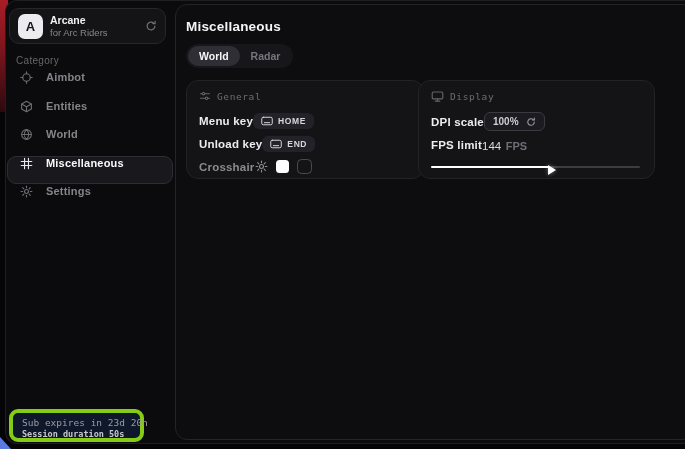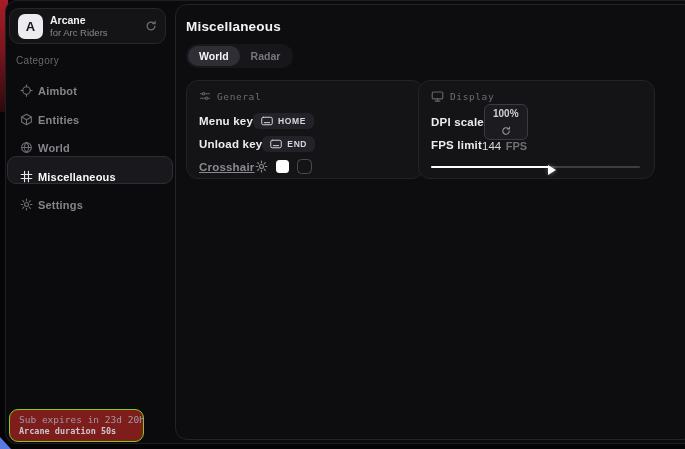--- a/index.html
+++ b/index.html
@@ -26,29 +26,29 @@
   .logo { width:25px; height:25px; border-radius:7px; background:#ececf0;
     color:#16161a; font-weight:bold; font-size:13px; display:flex;
     align-items:center; justify-content:center; }
   .profile-text { flex:1; line-height:1.25; }
   .profile-name { font-size:10.5px; font-weight:bold; color:#f2f2f4; }
   .profile-sub { font-size:9.5px; color:#86868d; }
   .profile-refresh { color:#6f6f76; display:flex; }
   .category { position:absolute; left:11px; top:55px; font-size:10px;
     color:#66666d; letter-spacing:.3px; }
   .nav { position:absolute; left:2px; top:70px; width:166px; }
-  .nav-item { height:28px; margin:0 0 0.5px 0; display:flex; align-items:flex-end;
-    gap:5px; padding:0 12px; border-radius:9px; border:1px solid transparent;
+  .nav-item { height:28px; margin:0 0 0.5px 0; display:flex; align-items:flex-start;
+    gap:13px; padding:0 12px; border-radius:9px; border:1px solid transparent;
     color:#84848b; cursor:default; }
   .nav-item .nav-icon { display:flex; color:#6d6d74; }
   .nav-label { font-size:11px; font-weight:600; letter-spacing:.2px; }
   .nav-item.active { background:#19191d; border-color:#2d2d33; color:#fafafa; }
   .nav-item.active .nav-icon { color:#e8e8ec; }
   .sub-card { position:absolute; left:4px; top:409px; width:135px; height:33px;
-    background:#7f1d1d; border:1px solid #84cc16; border-radius:9px;
+    background:#0f172a; border:4px solid #84cc16; border-radius:9px;
     padding:4px 9px; }
   .sub-line1 { font-family:"DejaVu Sans Mono", monospace; font-size:9.5px;
     color:#9b9ba2; white-space:nowrap; }
   .sub-line2 { font-family:"DejaVu Sans Mono", monospace; font-size:8.5px;
     font-weight:bold; color:#c7c7cc; white-space:nowrap; margin-top:1px; }
   
   .main-panel { position:absolute; left:175px; top:4px; width:520px; height:436px;
     background:#0d0d10; border:1px solid #232328; border-radius:12px; }
   .page-title { position:absolute; left:186px; top:19px; font-size:13.5px;
     font-weight:bold; color:#f4f4f6; letter-spacing:.2px; }
@@ -62,31 +62,31 @@
   .card-general { left:186px; width:238px; }
   .card-display { left:418px; width:237px; }
   .card-header { display:flex; align-items:center; gap:6px; color:#64646b;
     margin-bottom:7px; }
   .card-title { font-family:"DejaVu Sans Mono", monospace; font-size:9.5px;
     color:#6c6c73; letter-spacing:.6px; }
   .row { display:flex; align-items:center; justify-content:flex-start;
     height:23px; }
   .row-label { font-size:11.5px; font-weight:600; color:#ededf0;
     letter-spacing:.2px; }
-  .row-label.muted { color:#8a8a91;text-decoration:underline; }
+  .row-label.muted { color:#8a8a91; }
   .key-btn { display:inline-flex; align-items:center; gap:5px; background:#222228;
     border-radius:6px; padding:3px 8px; color:#d8d8dc; }
   .key-btn .key-text { font-size:8.5px; font-weight:bold; letter-spacing:.6px; }
   .ctrls { display:flex; align-items:center; gap:8px; }
   .gear-btn { color:#8d8d94; display:flex; }
   .swatch { width:13px; height:13px; border-radius:3.5px; }
   .checkbox { width:15px; height:15px; border:1.5px solid #4a4a51;
     border-radius:4.5px; background:transparent; }
   .dpi-ctrl { display:inline-flex; align-items:center; gap:7px; background:#1b1b20;
-    border:1px solid #3a3a41; border-radius:6px; padding:3px 8px;flex-direction:column; }
+    border:1px solid #3a3a41; border-radius:6px; padding:3px 8px; }
   .dpi-value { font-size:10px; font-weight:600; color:#cfcfd4; }
   .dpi-reset { color:#9a9aa1; display:flex; }
   .fps-value { font-size:11.5px; font-weight:normal; color:#dbdbdf; }
   .fps-unit { font-size:11px; font-weight:600; color:#6e6e75; }
   .slider { position:relative; margin-top:7px; height:8px; }
   .slider-track { position:absolute; left:0; right:2px; top:3px; height:2px;
     background:#3c3c43; border-radius:2px; }
   .slider-fill { position:absolute; left:0; top:3px; height:2px; background:#fff;
     border-radius:2px; }
   .slider-thumb { position:absolute; top:-1px; right:-7px; width:0; height:0;
@@ -162,21 +162,21 @@
             <circle cx="8" cy="8" r="2.4"></circle>
             <path d="M8 1.3v2M8 12.7v2M1.3 8h2M12.7 8h2M3.3 3.3l1.4 1.4M11.3 11.3l1.4 1.4M12.7 3.3l-1.4 1.4M4.7 11.3l-1.4 1.4"></path>
           </svg>
         </span>
         <span class="nav-label">Settings</span>
       </div>
     </div>
 
     <div class="sub-card">
       <div class="sub-line1">Sub expires in 23d 20h</div>
-      <div class="sub-line2">Arcane duration 50s</div>
+      <div class="sub-line2">Session duration 50s</div>
     </div>
   </div>
 
   <div class="main-panel"></div>
 
   <div class="page-title">Miscellaneous</div>
 
   <div class="tabs">
     <div class="tab active">World</div>
     <div class="tab">Radar</div>

